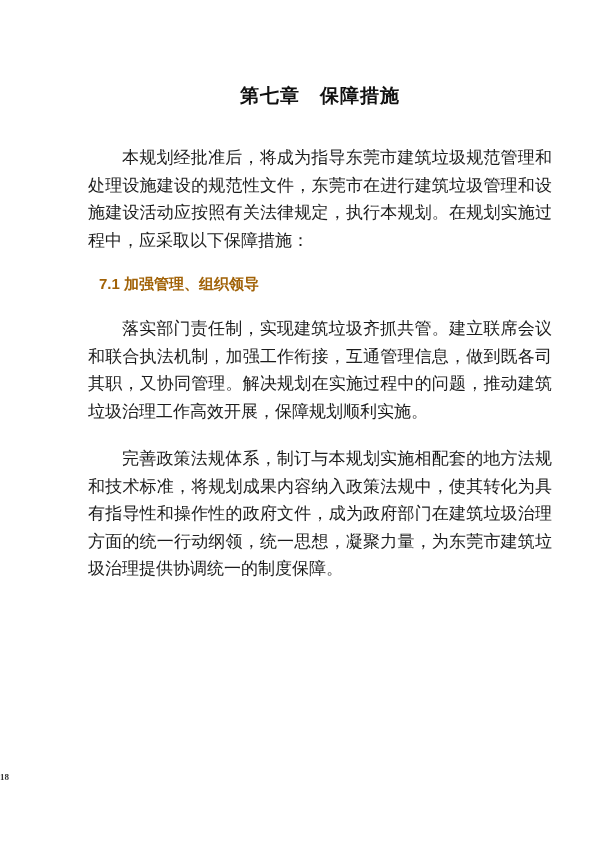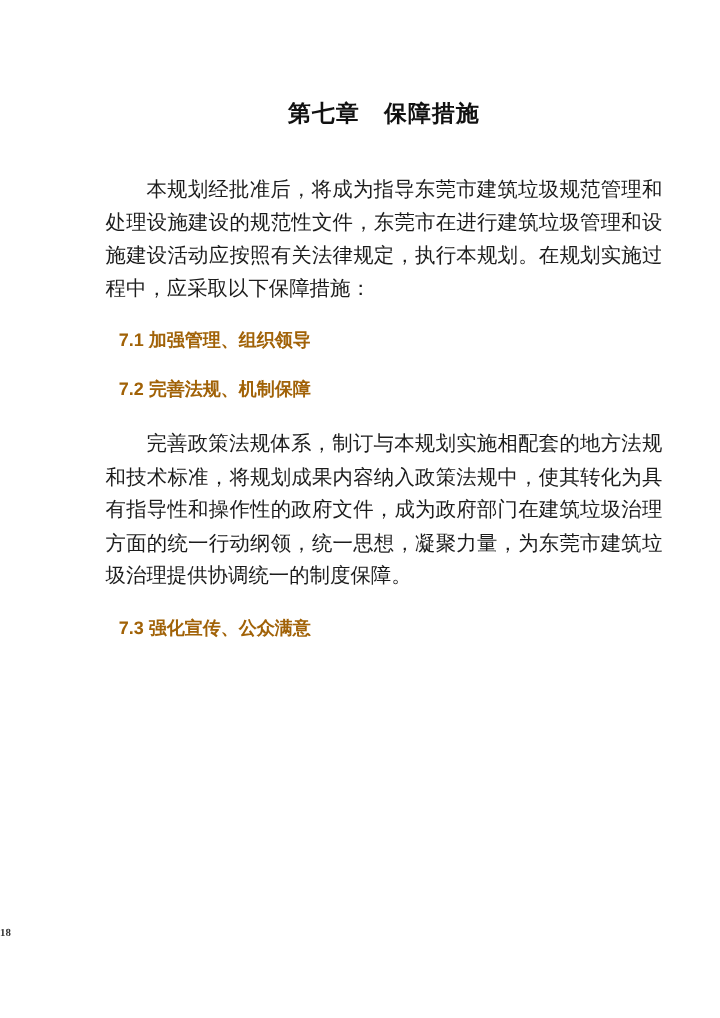--- a/index.html
+++ b/index.html
@@ -67,26 +67,25 @@
 <body>
 
 <div class="page">
 
   <h1 class="chapter-title">第七章　保障措施</h1>
 
   <p class="body-para intro-para">本规划经批准后，将成为指导东莞市建筑垃圾规范管理和处理设施建设的规范性文件，东莞市在进行建筑垃圾管理和设施建设活动应按照有关法律规定，执行本规划。在规划实施过程中，应采取以下保障措施：</p>
 
   <section>
     <h2 class="section-heading">7.1 加强管理、组织领导</h2>
+    <p class="body-para section-body">落实部门责任制，实现建筑垃圾齐抓共管。建立联席会议和联合执法机制，加强工作衔接，互通管理信息，做到既各司其职，又协同管理。解决规划在实施过程中的问题，推动建筑垃圾治理工作高效开展，保障规划顺利实施。</p>
   </section>
 
   <section>
-    <h2 class="section-heading">7.2 完善法规、机制保障</h2>
     <p class="body-para section-body">完善政策法规体系，制订与本规划实施相配套的地方法规和技术标准，将规划成果内容纳入政策法规中，使其转化为具有指导性和操作性的政府文件，成为政府部门在建筑垃圾治理方面的统一行动纲领，统一思想，凝聚力量，为东莞市建筑垃圾治理提供协调统一的制度保障。</p>
   </section>
 
   <section>
-    <h2 class="section-heading">7.3 强化宣传、公众满意</h2>
   </section>
 
   <div class="page-number">18</div>
 
 </div>
 
 </body></html>

